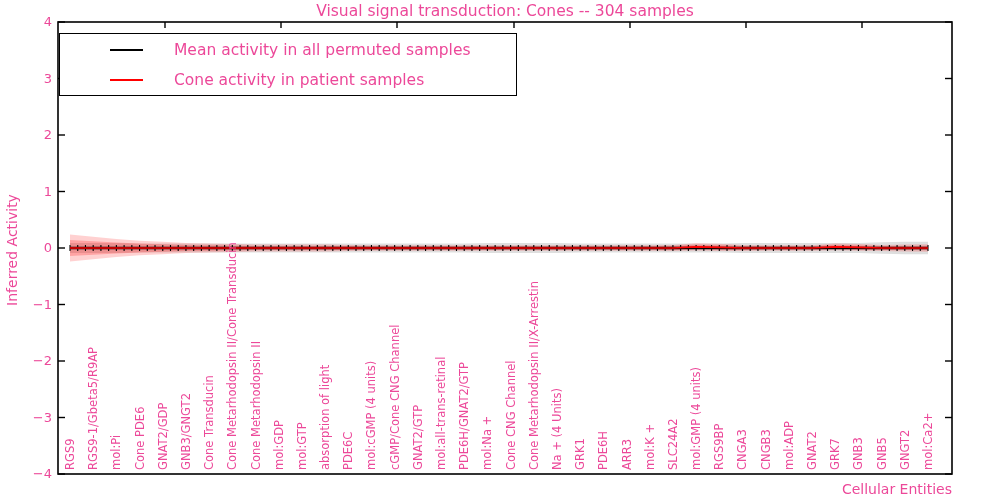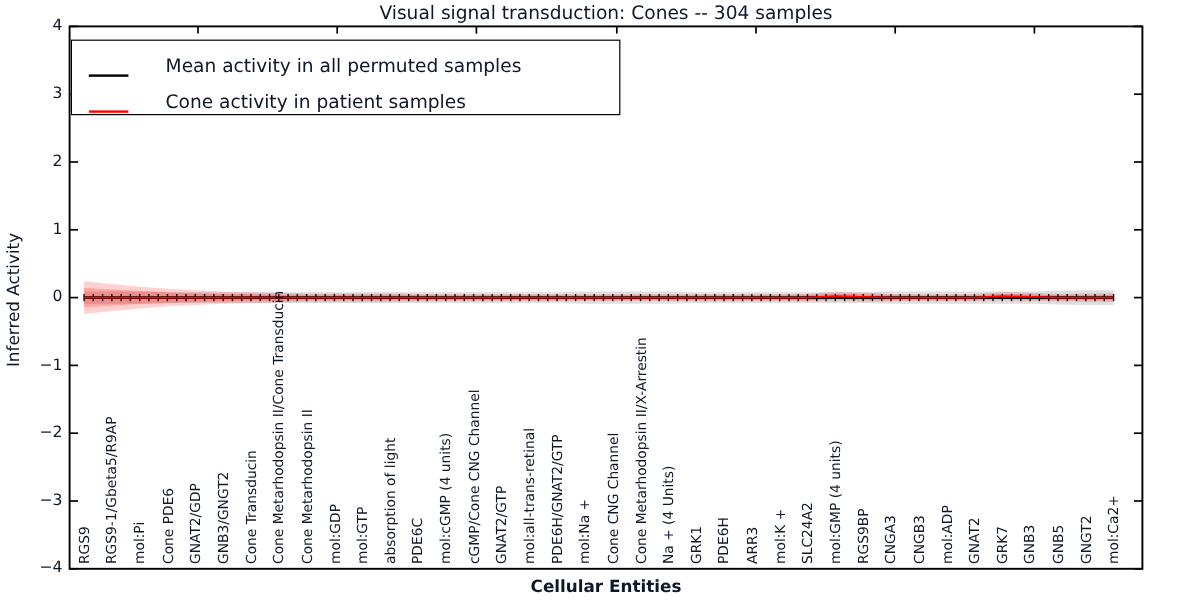--- a/index.html
+++ b/index.html
@@ -1,30 +1,30 @@
 <!DOCTYPE html>
 <html><head>
 <meta charset="utf-8">
 <style>
   html,body{margin:0;padding:0;background:#ffffff;}
   #figure{
     position:relative;width:1000px;height:500px;background:#ffffff;
-    font-family:"DejaVu Sans","Liberation Sans",sans-serif;color:#0f172a;overflow:hidden;
+    font-family:"DejaVu Sans","Liberation Sans",sans-serif;color:#ec4899;overflow:hidden;
   }
   #chart-svg{position:absolute;left:0;top:0;}
   .title{position:absolute;left:58px;width:894px;top:2px;text-align:center;font-size:15.5px;}
-  .xlabel{position:absolute;left:58px;width:894px;top:481px;text-align:center;font-size:14px;font-weight:bold;}
+  .xlabel{position:absolute;left:58px;width:894px;top:481px;text-align:right;font-size:14px;}
   .ylabel{position:absolute;left:-88px;top:242px;width:200px;text-align:center;font-size:14px;
           transform:rotate(-90deg);}
   .ytick{position:absolute;left:0;width:52px;text-align:right;font-size:13px;line-height:16px;}
   .xtick{position:absolute;font-size:11.5px;line-height:16px;white-space:nowrap;
          transform-origin:0 0;transform:rotate(-90deg);}
   .legend{position:absolute;left:59px;top:33px;width:456px;height:61px;background:#fff;
           border:1.8px solid #000;}
-  .legend-row{display:flex;align-items:flex-end;height:28px;margin-top:2px;}
+  .legend-row{display:flex;align-items:center;height:28px;margin-top:2px;padding-left:36px;}
   .legend-line{width:33px;height:2px;margin-left:14px;flex:none;}
   .legend-text{margin-left:31px;font-size:15.5px;white-space:nowrap;}
 </style>
 </head>
 <body>
 
 <div id="figure">
   <svg id="chart-svg" width="1000" height="500" viewBox="0 0 1000 500">
       <path d="M70.0 242.9 L93.2 242.9 L116.4 242.9 L139.6 243.5 L162.8 243.5 L185.9 243.5 L209.1 243.5 L232.3 243.5 L255.5 243.5 L278.7 243.5 L301.9 243.5 L325.1 243.5 L348.3 243.5 L371.5 243.5 L394.6 243.5 L417.8 243.5 L441.0 243.5 L464.2 243.5 L487.4 242.9 L510.6 242.9 L533.8 242.9 L557.0 242.9 L580.2 243.5 L603.4 243.5 L626.5 243.5 L649.7 243.5 L672.9 243.5 L696.1 243.5 L719.3 243.5 L742.5 242.9 L765.7 242.9 L788.9 242.9 L812.1 242.9 L835.2 242.9 L858.4 242.9 L881.6 242.3 L904.8 241.8 L928.0 241.8 L928.0 254.2 L904.8 254.2 L881.6 253.7 L858.4 253.1 L835.2 253.1 L812.1 253.1 L788.9 253.1 L765.7 253.1 L742.5 253.1 L719.3 252.5 L696.1 252.5 L672.9 252.5 L649.7 252.5 L626.5 252.5 L603.4 252.5 L580.2 252.5 L557.0 253.1 L533.8 253.1 L510.6 253.1 L487.4 253.1 L464.2 252.5 L441.0 252.5 L417.8 252.5 L394.6 252.5 L371.5 252.5 L348.3 252.5 L325.1 252.5 L301.9 252.5 L278.7 252.5 L255.5 252.5 L232.3 252.5 L209.1 252.5 L185.9 252.5 L162.8 252.5 L139.6 252.5 L116.4 253.1 L93.2 253.1 L70.0 253.1 Z" fill="rgba(0,0,0,0.13)" stroke="none"></path>
       <path d="M70.0 234.4 L93.2 236.7 L116.4 239.0 L139.6 240.7 L162.8 241.8 L185.9 242.9 L209.1 243.5 L232.3 244.0 L255.5 244.6 L278.7 244.6 L301.9 244.6 L325.1 244.6 L348.3 244.9 L371.5 245.2 L394.6 245.2 L417.8 245.2 L441.0 245.2 L464.2 245.2 L487.4 245.2 L510.6 245.2 L533.8 245.2 L557.0 245.2 L580.2 245.2 L603.4 245.2 L626.5 245.2 L649.7 245.2 L672.9 244.9 L696.1 243.2 L719.3 243.8 L742.5 244.9 L765.7 245.2 L788.9 245.2 L812.1 245.2 L835.2 243.5 L858.4 244.0 L881.6 244.9 L904.8 244.6 L928.0 244.3 L928.0 251.7 L904.8 251.4 L881.6 251.1 L858.4 250.8 L835.2 250.3 L812.1 250.8 L788.9 250.8 L765.7 250.8 L742.5 251.1 L719.3 251.1 L696.1 250.5 L672.9 251.1 L649.7 250.8 L626.5 250.8 L603.4 250.8 L580.2 250.8 L557.0 250.8 L533.8 250.8 L510.6 250.8 L487.4 250.8 L464.2 250.8 L441.0 250.8 L417.8 250.8 L394.6 250.8 L371.5 250.8 L348.3 251.1 L325.1 251.4 L301.9 251.4 L278.7 251.4 L255.5 251.4 L232.3 252.0 L209.1 252.5 L185.9 253.1 L162.8 254.2 L139.6 255.3 L116.4 257.0 L93.2 259.3 L70.0 261.6 Z" fill="rgba(255,0,0,0.18)" stroke="none"></path>

